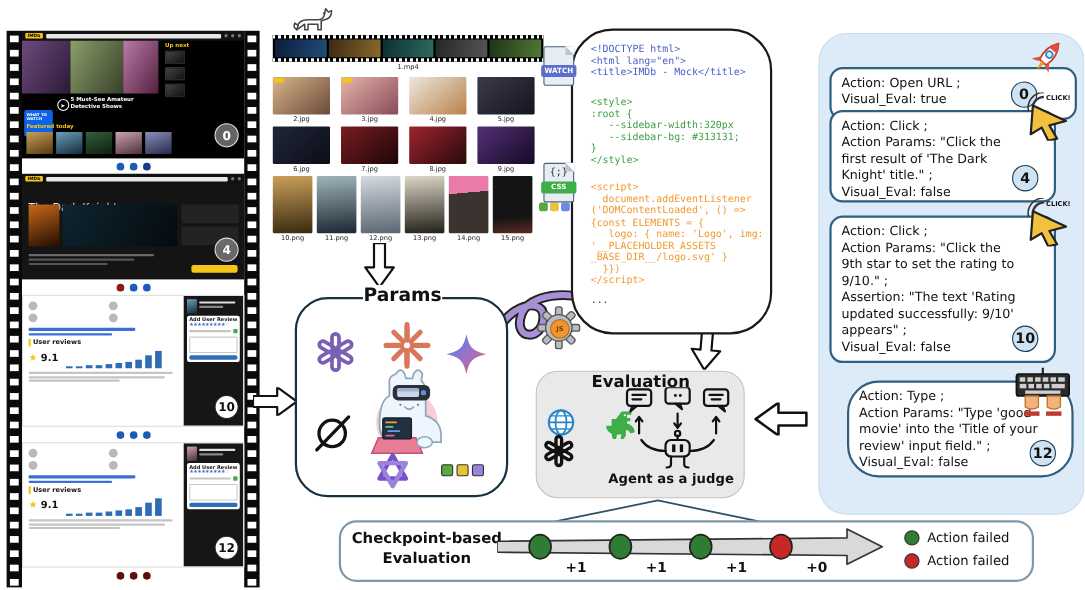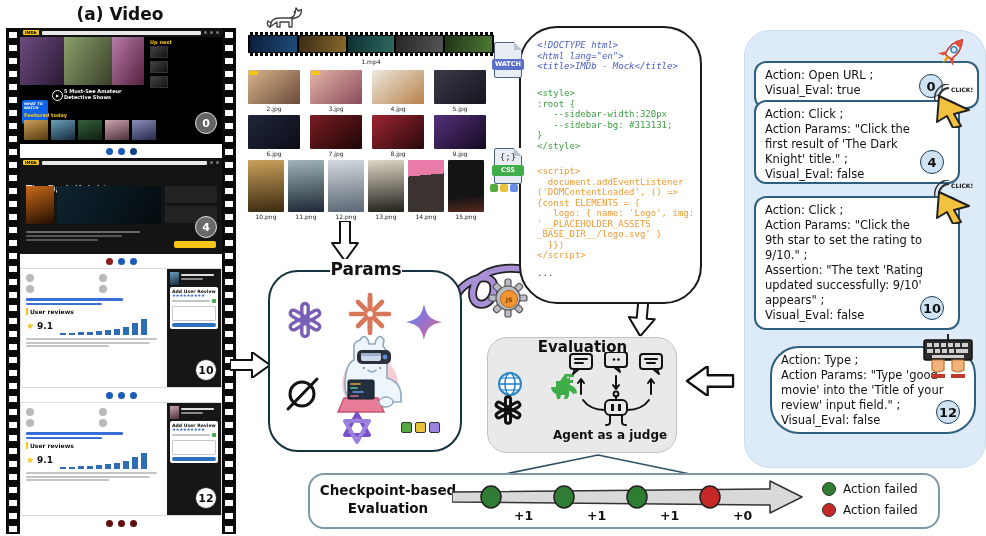--- a/index.html
+++ b/index.html
@@ -134,21 +134,20 @@
   .leggreen{background:#2e7d32;}
   .legred{background:#c62828;}
   .legtxt{font-size:12px;}
   .inc{position:absolute;font-size:12.5px;font-weight:bold;}
 </style>
 </head>
 <body>
 
 <div id="canvas">
 
-  <div class="abs ttl" style="left:20px;top:4px;width:200px;text-align:center;">(a) Video</div>
 
   <div class="abs" style="left:264px;top:0px;">
     <svg width="38" height="32" viewBox="0 0 38 32">
       <g fill="#fff" stroke="#444" stroke-width="1.4" stroke-linejoin="round">
         <path d="M6,27 q0,-9 10,-9 l9,0 q5,0 6,-5 l1,-5 2.5,3 3.5,-1.5 -1,3.5 q-1,4 -6,5 l-3,1 0,8 -3,0 0,-5 -9,0 0,5 -3,0 0,-5 z"></path>
         <path d="M6,27 q-4,-2 -2,-6 l3,2 z"></path>
       </g>
       <circle cx="30.5" cy="12" r="0.9" fill="#333"></circle>
     </svg>
   </div>
@@ -497,21 +496,21 @@
 
   <div class="abs" style="left:446px;top:248px;">
     <svg width="120" height="80" viewBox="0 0 120 80">
       <path d="M6,62 C6,34 48,18 48,40 C48,62 20,62 28,38 C34,20 72,14 96,28" fill="none" stroke="#222" stroke-width="9" stroke-linecap="round"></path>
       <path d="M6,62 C6,34 48,18 48,40 C48,62 20,62 28,38 C34,20 72,14 96,28" fill="none" stroke="#a98fd6" stroke-width="5.5" stroke-linecap="round"></path>
       <polygon points="88,12 114,24 90,38" fill="#a98fd6" stroke="#222" stroke-width="2" stroke-linejoin="round"></polygon>
     </svg>
   </div>
 
   <div class="abs codebox"></div>
-  <div class="abs codeblk cHtml" style="left:537px;top:40px;font-style:italic;">&lt;!DOCTYPE html&gt;
+  <div class="abs codeblk cHtml" style="left:537px;top:40px;">&lt;!DOCTYPE html&gt;
 &lt;html lang="en"&gt;
 &lt;title&gt;IMDb - Mock&lt;/title&gt;</div>
   <div class="abs codeblk cCss" style="left:537px;top:88px;">&lt;style&gt;
 :root {
    --sidebar-width:320px
    --sidebar-bg: #313131;
 }
 &lt;/style&gt;</div>
   <div class="abs codeblk cJs" style="left:537px;top:166px;">&lt;script&gt;
   document.addEventListener

